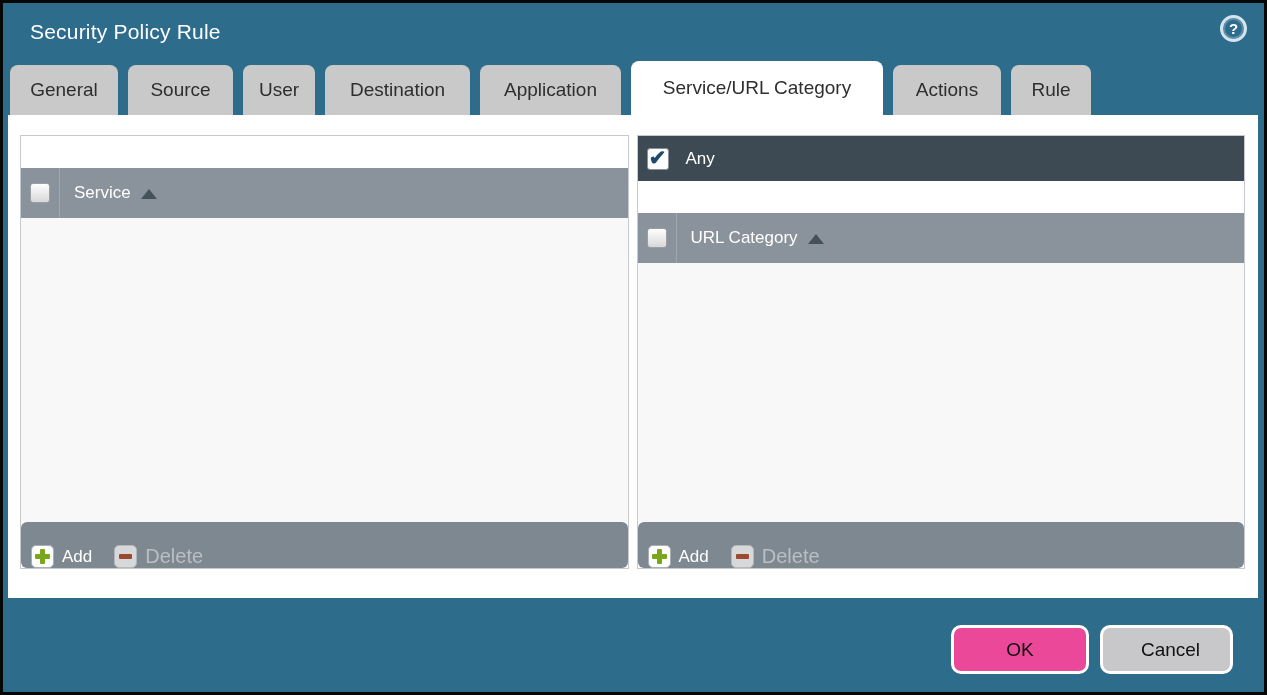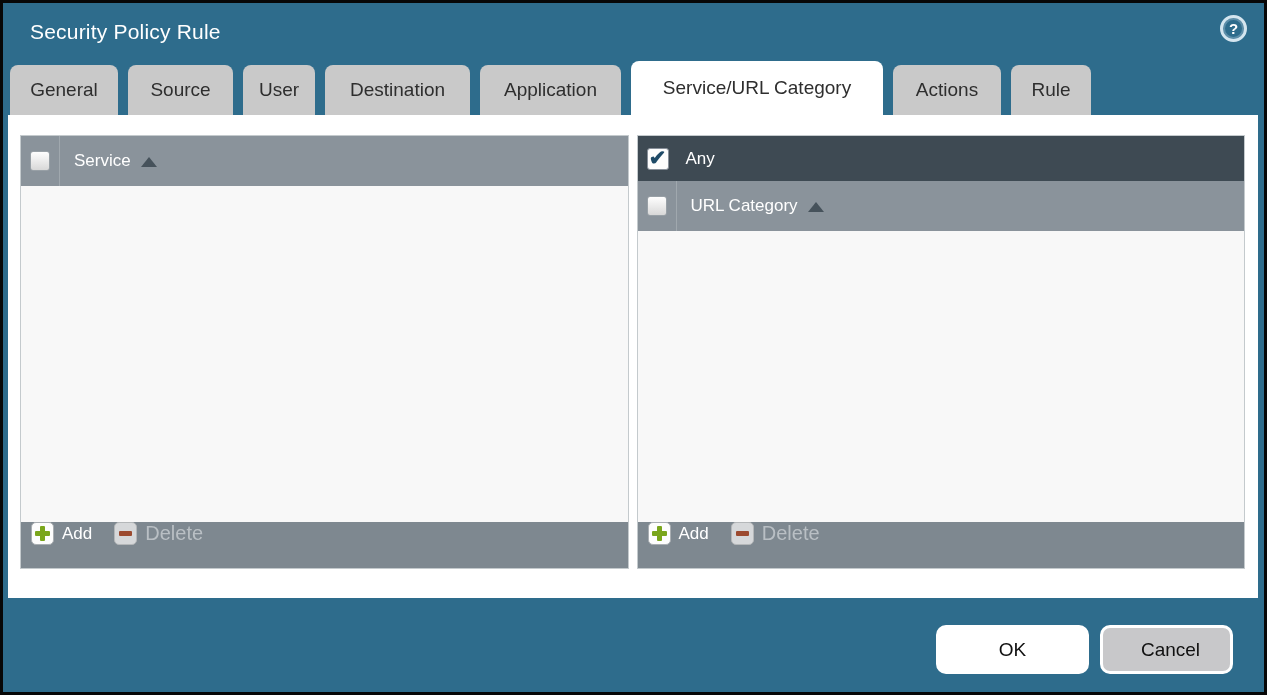--- a/index.html
+++ b/index.html
@@ -50,45 +50,45 @@
   .dd-arrow { width:0; height:0; border-left:9px solid transparent; border-right:9px solid transparent; border-top:10px solid #8f969b; }
   
   .any-checkbox {
     width:22px; height:22px; margin-left:9px;
     background:#fdfdfd; border:1px solid #88909a; border-radius:3px;
     display:flex; align-items:center; justify-content:center;
   }
   .check-glyph { color:#1E4A67; font-size:21px; font-weight:bold; line-height:1; margin-top:-2px; }
   .any-label { color:#ffffff; font-size:17px; margin-left:17px; }
   
-  .panel-header { flex:0 0 50px; background:#8A939B; display:flex; align-items:center; }
+  .panel-header { flex:0 0 50px; background:#8A939B; display:flex; align-items:center;margin-top:32px; }
   .hdr-checkbox-col { width:39px; align-self:stretch; border-right:1px solid #a0a8ae; display:flex; align-items:center; justify-content:center; }
   .hdr-checkbox { width:20px; height:20px; background:linear-gradient(#fefefe,#d8d8d8); border:1px solid #98a0a6; border-radius:3px; }
   .hdr-label { color:#ffffff; font-size:17px; margin-left:14px; }
   .sort-asc { width:0; height:0; border-left:8px solid transparent; border-right:8px solid transparent; border-bottom:10px solid #46525B; margin-left:10px; margin-top:2px; }
   
   .panel-body { flex:1; background:#F8F8F8; }
-  .panel-footer { flex:0 0 46px; background:#7E8890; display:flex; align-items:flex-start; padding-left:10px; }
+  .panel-footer { flex:0 0 46px; background:#7E8890; display:flex; align-items:flex-end; padding-left:10px;border-radius:6px; }
   .tool-btn { display:flex; align-items:center; gap:8px; margin-right:22px; }
   .icon-sq { width:23px; height:23px; border-radius:5px; position:relative; }
   .add-sq { background:#fdfdfd; border:1px solid #a9aeb2; }
   .del-sq { background:#d6d8da; border:1px solid #b4b7b9; }
   .bar { position:absolute; background:#7AA61C; border-radius:1px; }
   .bar.h { width:15px; height:5px; left:3px; top:8px; }
   .bar.v { width:5px; height:15px; left:8px; top:3px; }
   .del-bar { position:absolute; background:#9C4A2F; width:13px; height:5px; left:4px; top:8px; border-radius:1px; }
   .add-label { color:#ffffff; font-size:17px; }
   .delete-label { color:#b9bfc4; font-size:20px; }
   
   .footer-btns { position:absolute; right:31px; top:622px; display:flex; gap:11px; }
   .btn {
     height:49px; border:3px solid #ffffff; border-radius:10px;
     font-size:19px; color:#101010; display:flex; align-items:center; justify-content:center;
   }
-  .btn-ok { width:153px; background:#ffffff; }
+  .btn-ok { width:138px; background:#ec4899; }
   .btn-cancel { width:133px; background:#C8C8CA;padding-left:8px; }
 </style>
 </head>
 <body>
 
 <div class="screen">
 
   <div class="titlebar">
     <div class="title">Security Policy Rule</div>
     <div class="help">

